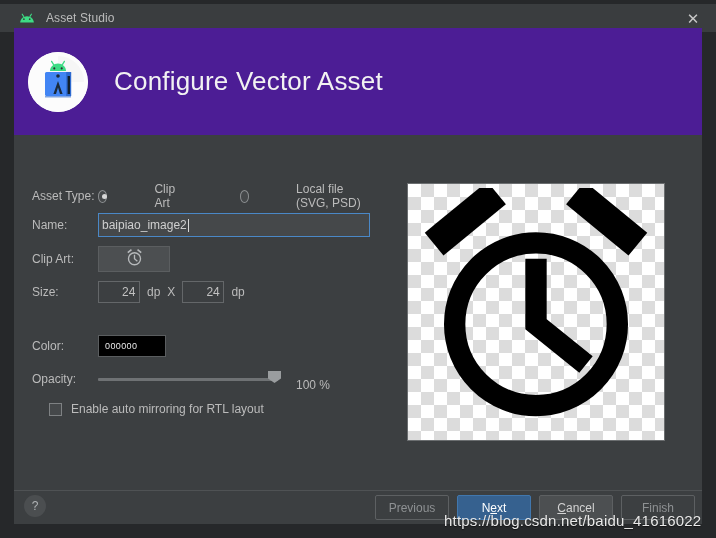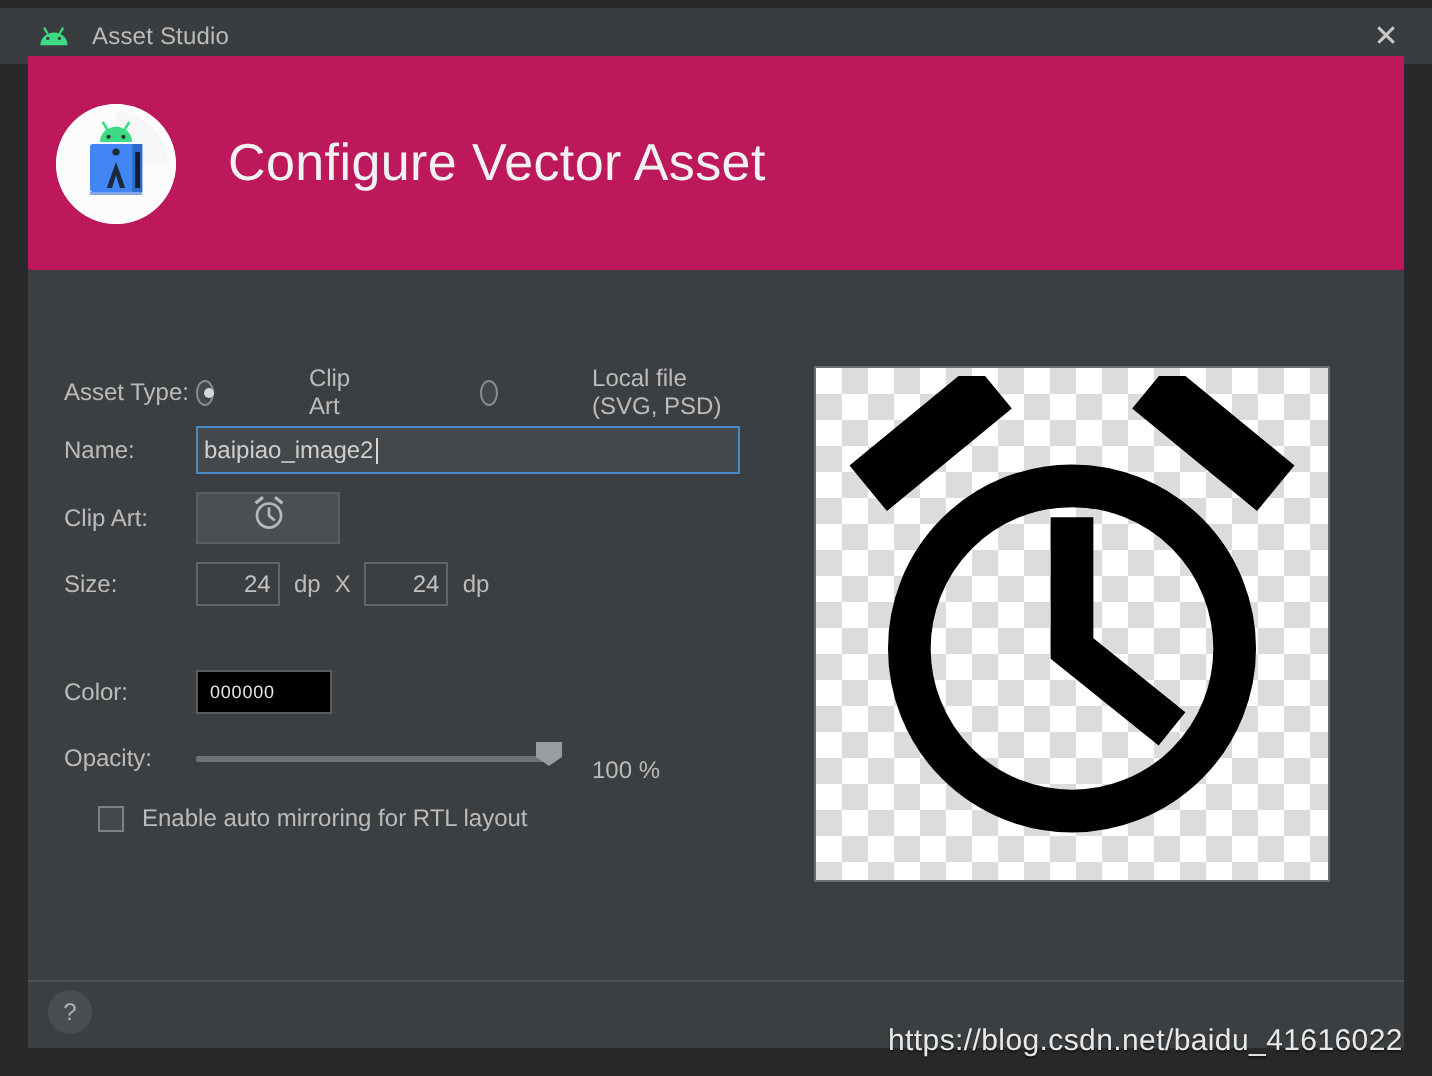--- a/index.html
+++ b/index.html
@@ -70,21 +70,21 @@
     background: #3c3f41;
     box-sizing: border-box;
     overflow: hidden;
   }
 
   .header-band {
     position: absolute;
     left: 0; top: 0;
     width: 688px;
     height: 107px;
-    background: #be185d;
+    background: #4c1d95;
     display: flex;
     align-items: center;
   }
   .header-logo {
     margin-left: 14px;
     width: 60px;
     height: 60px;
     border-radius: 50%;
     background: #fbfbfb;
     display: flex;
@@ -474,19 +474,29 @@
             <path d="M3.1 4.6 L7.0 1.4" stroke="#000000" stroke-width="2.9" stroke-linecap="square"></path>
             <path d="M20.9 4.6 L17.0 1.4" stroke="#000000" stroke-width="2.9" stroke-linecap="square"></path>
           </svg>
         </span>
       </div>
 
     </div>
 
     <div class="footer">
       <span class="help-btn">?</span>
+      <span class="btn-row">
+        <span class="btn">Previous</span>
+        <span class="btn primary">
+          <span>N<span class="mn">e</span>xt</span>
+        </span>
+        <span class="btn enabled">
+          <span><span class="mn">C</span>ancel</span>
+        </span>
+        <span class="btn">Finish</span>
+      </span>
     </div>
 
   </div>
 
   <div class="watermark">https://blog.csdn.net/baidu_41616022</div>
 
 </div>
 
 </body></html>

